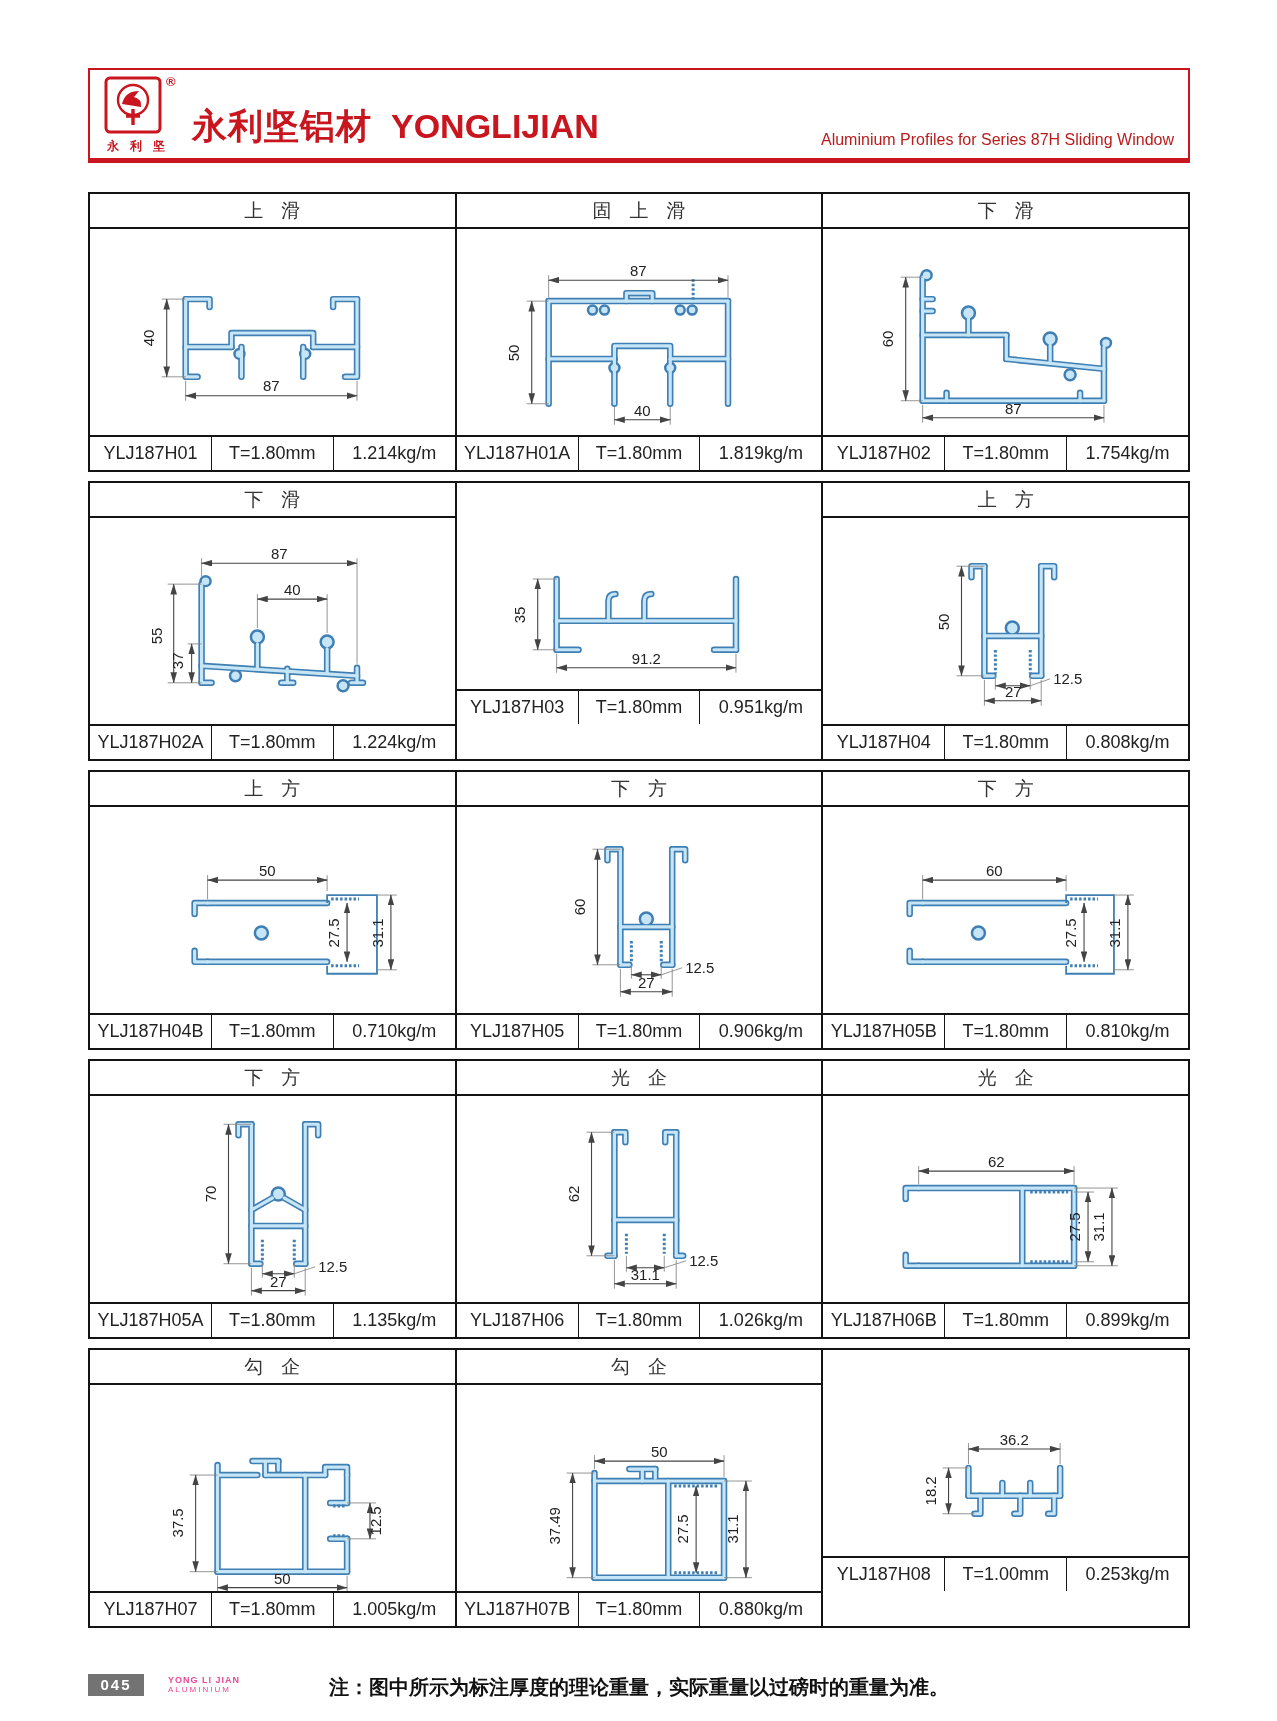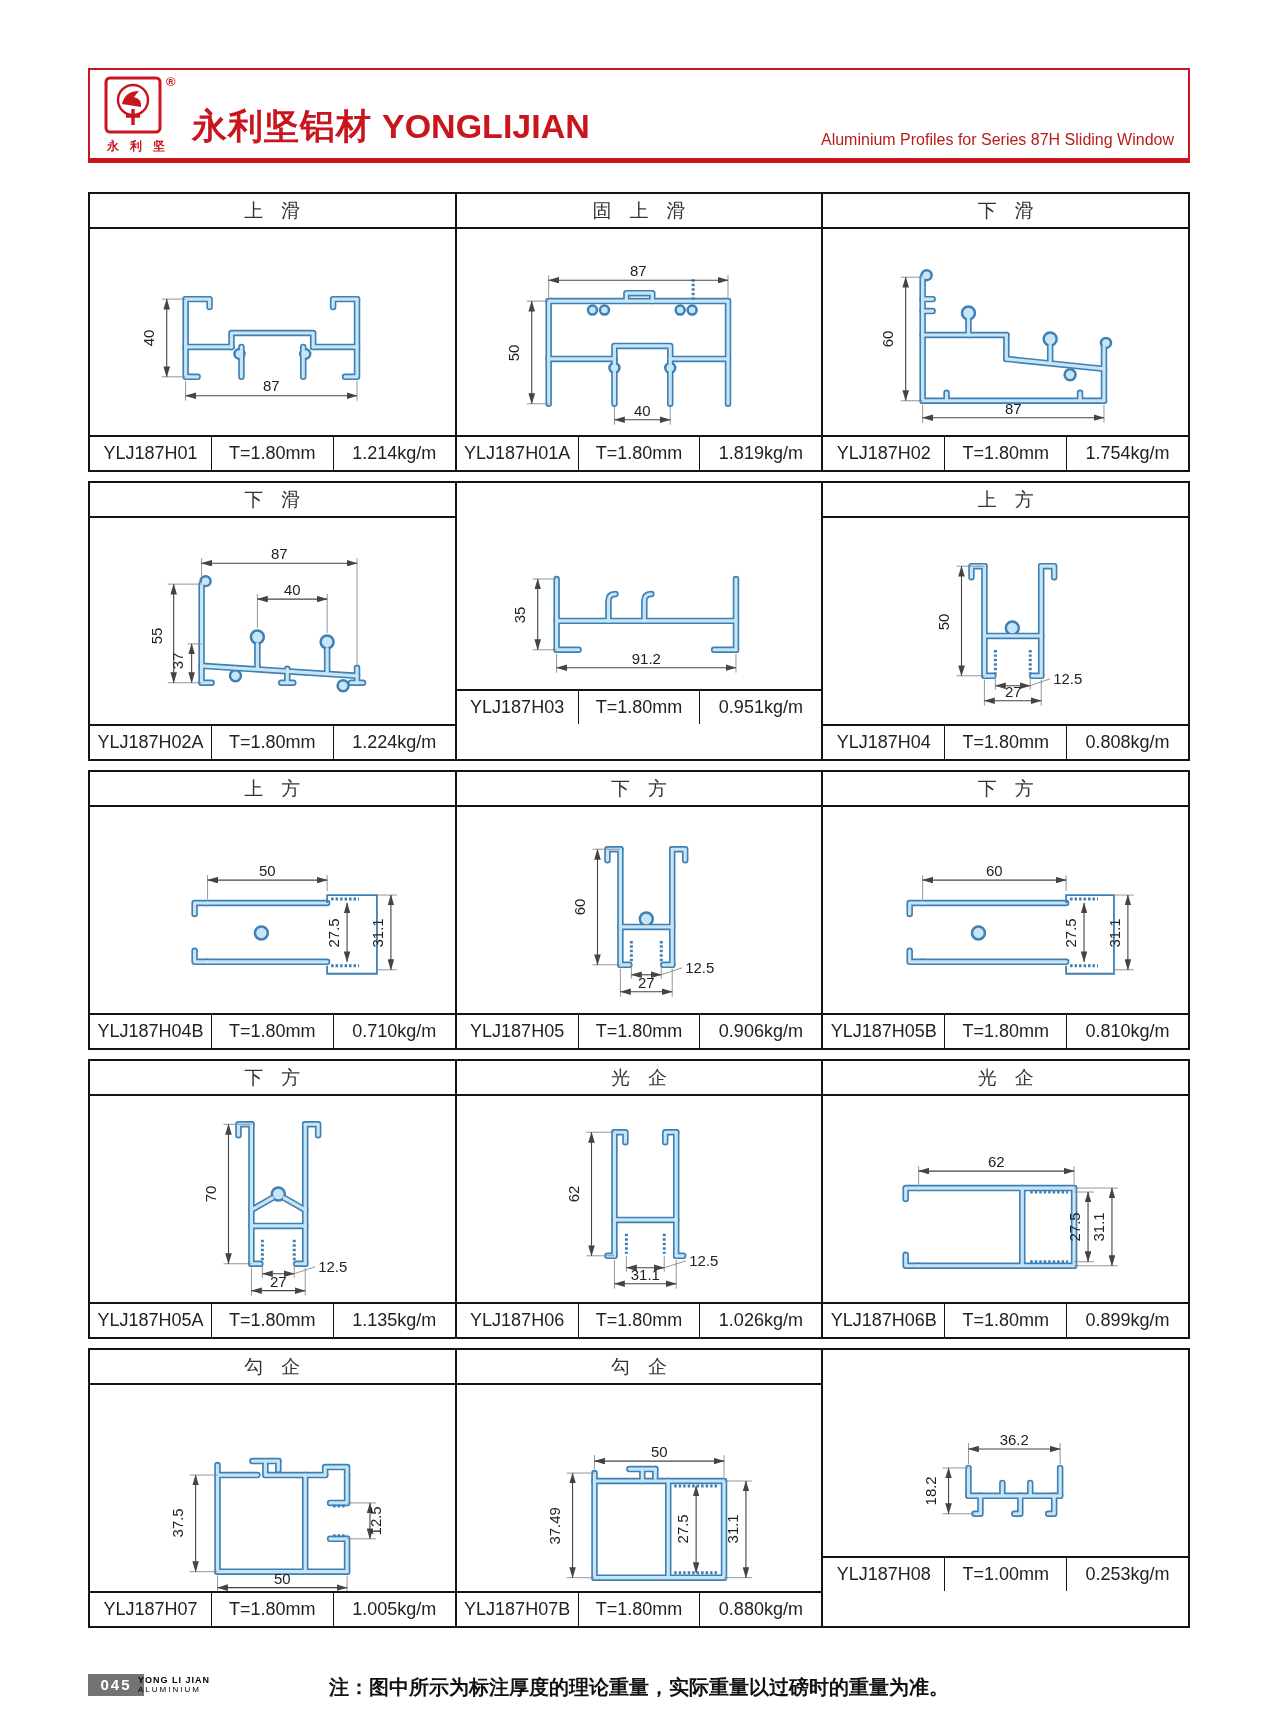--- a/index.html
+++ b/index.html
@@ -9,21 +9,21 @@
   }
   
   .header{
     position:absolute;left:88px;top:68px;width:1098px;height:88px;
     border:2px solid #c9151e;border-bottom:5px solid #c9151e;background:#fff;
   }
   .logo-wrap{position:absolute;left:14px;top:6px;width:78px;height:80px;}
   .logo-reg{position:absolute;left:62px;top:-2px;color:#c9151e;font-size:13px;font-weight:bold;}
   .company{position:absolute;left:102px;bottom:8px;white-space:nowrap;}
   .company .cn{font-size:35px;font-weight:bold;color:#c9151e;letter-spacing:1px;}
-  .company .en{font-size:34px;font-weight:bold;color:#c9151e;letter-spacing:0px;margin-left:10px;}
+  .company .en{font-size:34px;font-weight:bold;color:#c9151e;letter-spacing:0px;margin-left:19px;}
   .series{position:absolute;right:14px;bottom:8px;text-align:right;}
   .series .cn{font-size:30px;color:#8a8a8a;letter-spacing:2px;line-height:34px;}
   .series .en{font-size:16px;color:#b91c1c;line-height:20px;}
   
   .sheet{position:absolute;left:88px;top:192px;width:1102px;}
   .group{display:flex;border:2px solid #141414;margin-bottom:9px;background:#fff;}
   .cell{flex:1 1 0;display:flex;flex-direction:column;border-right:2px solid #141414;min-width:0;}
   .cell:last-child{border-right:none;}
   .cell-title{
     height:33px;line-height:33px;text-align:center;border-bottom:2px solid #141414;
@@ -46,21 +46,21 @@
   g.boss path,g.boss line{fill:none;stroke:#3f7fb3;stroke-width:3;stroke-dasharray:2.5 2;}
   g.dim line.dl{stroke:#444;stroke-width:1.1;marker-start:url(#arw);marker-end:url(#arw);}
   g.dim line.ext{stroke:#888;stroke-width:0.9;}
   g.dim text{fill:#222;font-size:15px;font-family:"Liberation Sans",sans-serif;}
   
   .pagefoot{position:absolute;left:88px;top:1672px;width:1102px;height:34px;}
   .page-badge{
     position:absolute;left:0;top:2px;width:56px;height:22px;background:#737373;color:#fff;
     font-size:15px;font-weight:bold;text-align:center;line-height:22px;letter-spacing:2px;
   }
-  .badge-side{position:absolute;left:50px;top:3px;color:#000000;line-height:10px;}
+  .badge-side{position:absolute;left:80px;top:3px;color:#ec4899;line-height:10px;}
   .badge-side .l1{font-size:9px;font-weight:bold;letter-spacing:1px;}
   .badge-side .l2{font-size:8px;letter-spacing:2px;}
   .note{
     position:absolute;left:0;top:2px;width:100%;text-align:center;
     font-size:20px;font-weight:bold;color:#111;
   }
 </style>
 </head>
 <body>
 

